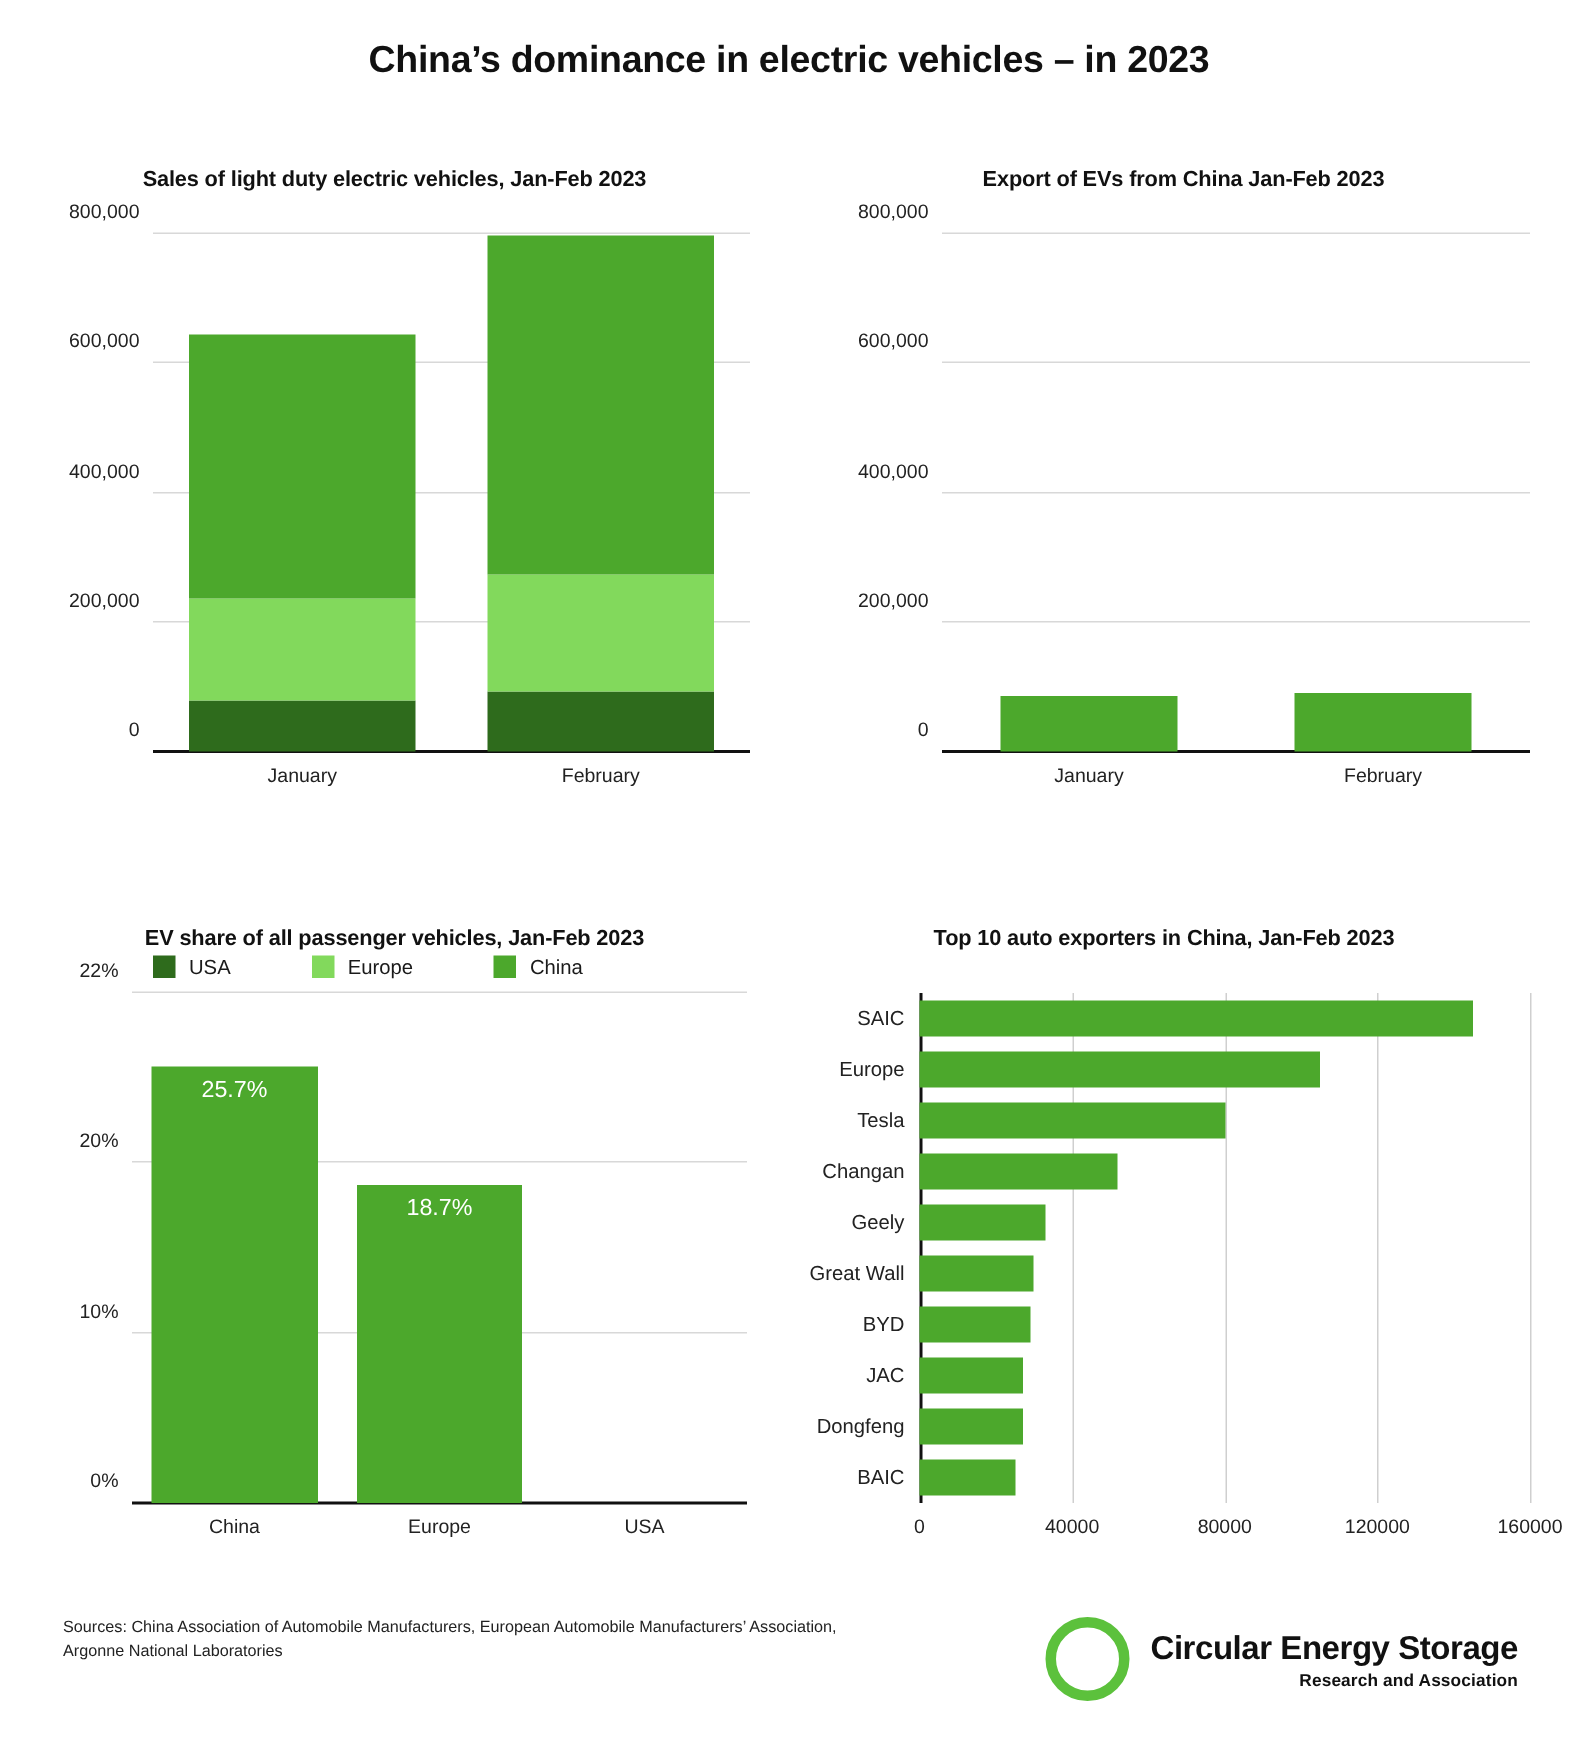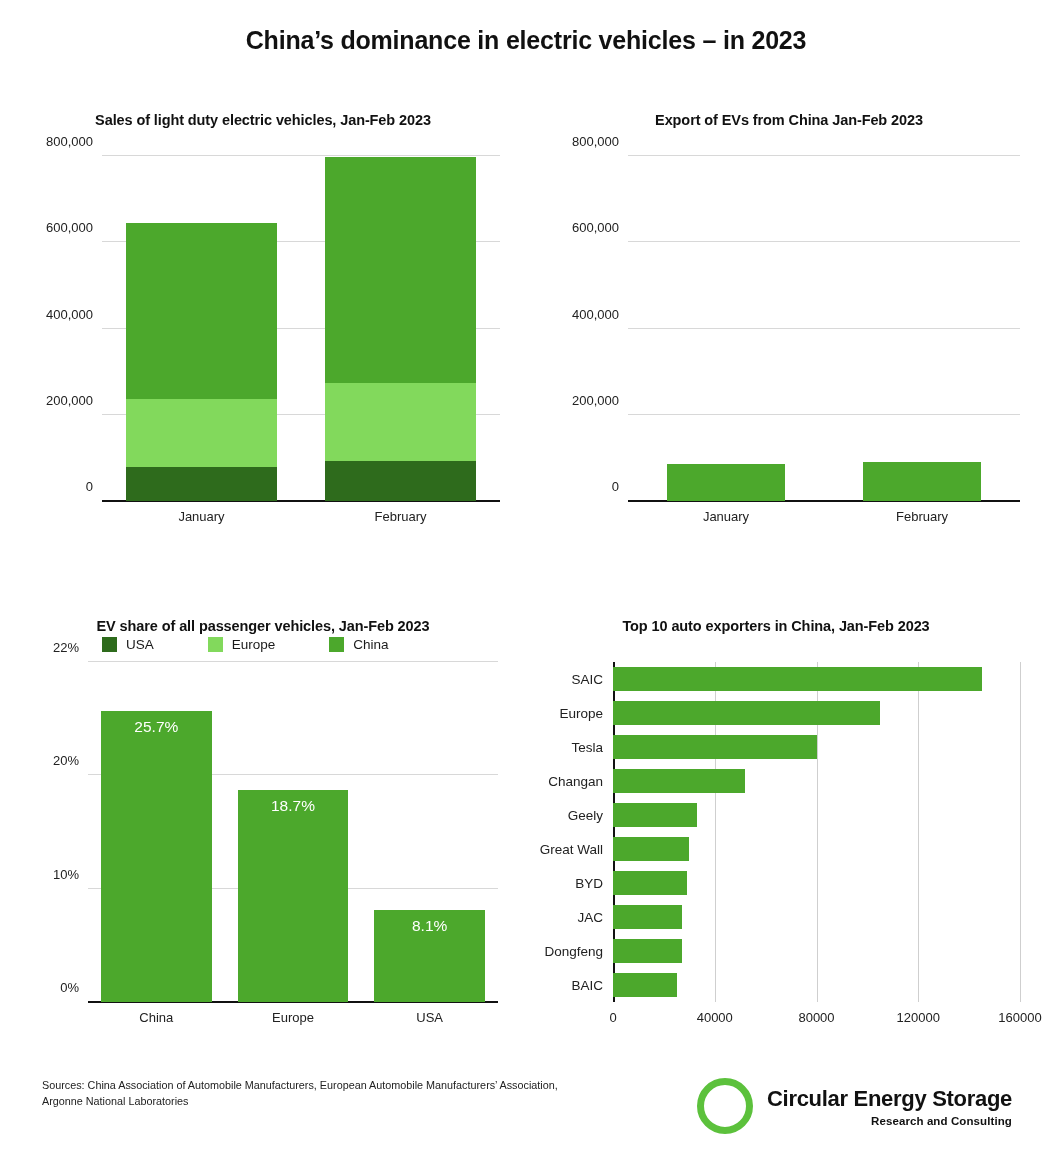--- a/index.html
+++ b/index.html
@@ -160,23 +160,20 @@
       <div class="ytick" style="bottom: 100%;">22%</div>
       <div class="axis-x" style="bottom: -1px;"></div>
       <div class="bar" style="left: 3.16667%; width: 27%; height: 85.6667%; background: rgb(76, 168, 44);">
         <div class="bar-label" style="top: 7px;">25.7%</div>
       </div>
       <div class="xtick" style="left: 16.6667%;">China</div>
       <div class="bar" style="left: 36.5%; width: 27%; height: 62.3333%; background: rgb(76, 168, 44);">
         <div class="bar-label" style="top: 7px;">18.7%</div>
       </div>
       <div class="xtick" style="left: 50%;">Europe</div>
-      <div class="bar" style="left: 69.8333%; width: 27%; height: 27%; background: rgb(76, 168, 44);">
-        <div class="bar-label" style="top: 7px;">8.1%</div>
-      </div>
       <div class="xtick" style="left: 83.3333%;">USA</div>
     </div>
 </div>
 
 <div class="panel" id="p4">
   <div class="panel-title">Top 10 auto exporters in China, Jan-Feb 2023</div>
   <div class="plot" id="plot4">
       <div class="xtick" style="left: 0%;">0</div>
       <div class="vgrid" style="left: 25%;"></div>
       <div class="xtick" style="left: 25%;">40000</div>
@@ -208,15 +205,15 @@
       <div class="hbar" style="top: 91.6%; height: 6.8%; width: 15.625%; background: rgb(76, 168, 44);"></div>
       <div class="hcat" style="top: 95%;">BAIC</div>
     </div>
 </div>
 
 <div class="sources">Sources: China Association of Automobile Manufacturers, European Automobile Manufacturers’ Association, Argonne National Laboratories</div>
 <div class="logo">
   <div class="logo-ring"></div>
   <div class="logo-text">
     <div class="logo-main">Circular Energy Storage</div>
-    <div class="logo-sub">Research and Consulting</div>
+    <div class="logo-sub">Research and Association</div>
   </div>
 </div>
 
 </body></html>

